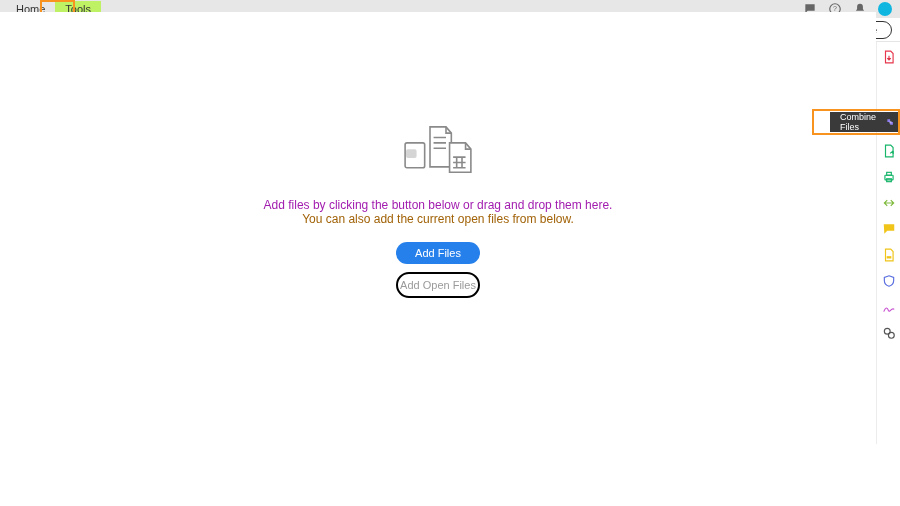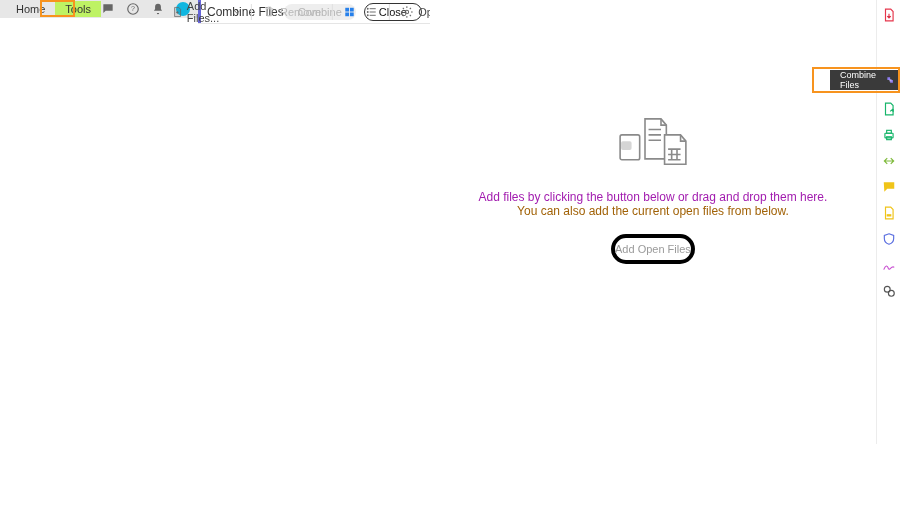--- a/index.html
+++ b/index.html
@@ -1,17 +1,17 @@
 <!DOCTYPE html>
 <html><head>
 <meta charset="utf-8">
 <style>
   * { box-sizing: border-box; margin: 0; padding: 0; }
   html, body { width: 900px; height: 506px; font-family: -apple-system, "Segoe UI", Arial, sans-serif; font-size: 12px; color: #333; background: #fff; overflow: hidden; }
-  .app { width: 900px; height: 444px; display: flex; }
+  .app { width: 900px; height: 444px; display: flex; flex-direction: column; }
 
   
   .tabbar { height: 18px; background: #e7e7e7; display: flex; align-items: center; padding-left: 6px; position: relative; }
   .tab { padding: 2px 10px; font-size: 11px; cursor: pointer; }
   .tab.active { background: #bef264; }
   .tools-highlight { position: absolute; left: 40px; top: 0; height: 17px; width: 35px; border: 2px solid #f7931e; pointer-events: none; }
 
   .tabbar-right { margin-left: auto; display: flex; align-items: center; gap: 11px; padding-right: 8px; }
   .tb-icon { width: 14px; height: 14px; fill: #666; cursor: pointer; }
   .avatar { width: 14px; height: 14px; border-radius: 50%; background: #0fb6e0; cursor: pointer; }
@@ -31,21 +31,21 @@
   .pill.outline { border: 1px solid #333; background: #fff; color: #111; }
 
   
   .body { flex: 1; display: flex; }
   .canvas { flex: 1; background: #fff; display: flex; flex-direction: column; align-items: center; justify-content: center; position: relative; top: -30px; }
   .hero-icon { width: 80px; height: 60px; margin-bottom: 18px; }
   .help1 { font-size: 12px; color: #a21caf; }
   .help2 { font-size: 12px; color: #a16207; margin-bottom: 16px; }
   .btn { width: 84px; text-align: center; border-radius: 20px; padding: 5px 0; font-size: 11px; cursor: pointer; margin-bottom: 8px; }
   .btn.primary { background: #2680eb; color: #fff; font-weight: 500; }
-  .btn.secondary { background: #fff; border: 4px solid #000000; color: #9a9a9a; }
+  .btn.secondary { background: #fff; border: 2px solid #000000; color: #9a9a9a; }
 
   
   .rail { width: 24px; background: #fff; border-left: 1px solid #ececec; display: flex; flex-direction: column; align-items: center; padding-top: 8px; gap: 12px; position: relative; }
   .rail-icon { width: 14px; height: 14px; cursor: pointer; }
 
   .rail-tooltip { position: absolute; right: 0; top: 70px; height: 20px; background: #3a3a3a; color: #fff; font-size: 9px; display: flex; align-items: center; padding: 0 6px 0 10px; gap: 6px; }
   .rail-tooltip-box { position: absolute; right: 0; top: 67px; height: 26px; width: 88px; border: 2px solid #f7931e; pointer-events: none; }
   .rail-tooltip-ico { width: 12px; height: 12px; }
 </style>
 </head>
@@ -135,20 +135,21 @@
           <path d="M54 6v7h6"></path>
           <path d="M40 18h14M40 24h14M40 30h14"></path>
           <path d="M58 24h18l6 7v26H58z" fill="#fff"></path>
           <path d="M76 24v7h6"></path>
           <path d="M62 40h14M62 46h14M62 52h14M66 40v12M72 40v12"></path>
           <rect x="10" y="32" width="10" height="8" rx="1" fill="#8a8a8a" opacity=".35"></rect>
         </g>
       </svg>
       <div class="help1">Add files by clicking the button below or drag and drop them here.</div>
       <div class="help2">You can also add the current open files from below.</div>
+      <div class="btn primary">Add Files</div>
       <div class="btn secondary">Add Open Files</div>
     </div>
 
     <div class="rail">
       <svg class="rail-icon" viewBox="0 0 24 24">
           <path fill="none" stroke="#e6364c" stroke-width="2" d="M6 2h9l4 4v16H6z"></path>
           <path stroke="#e6364c" stroke-width="2" d="M12 10v7M9 14l3 3 3-3"></path>
         </svg>
       <div style="height:30px"></div>
       <svg class="rail-icon" viewBox="0 0 24 24">

